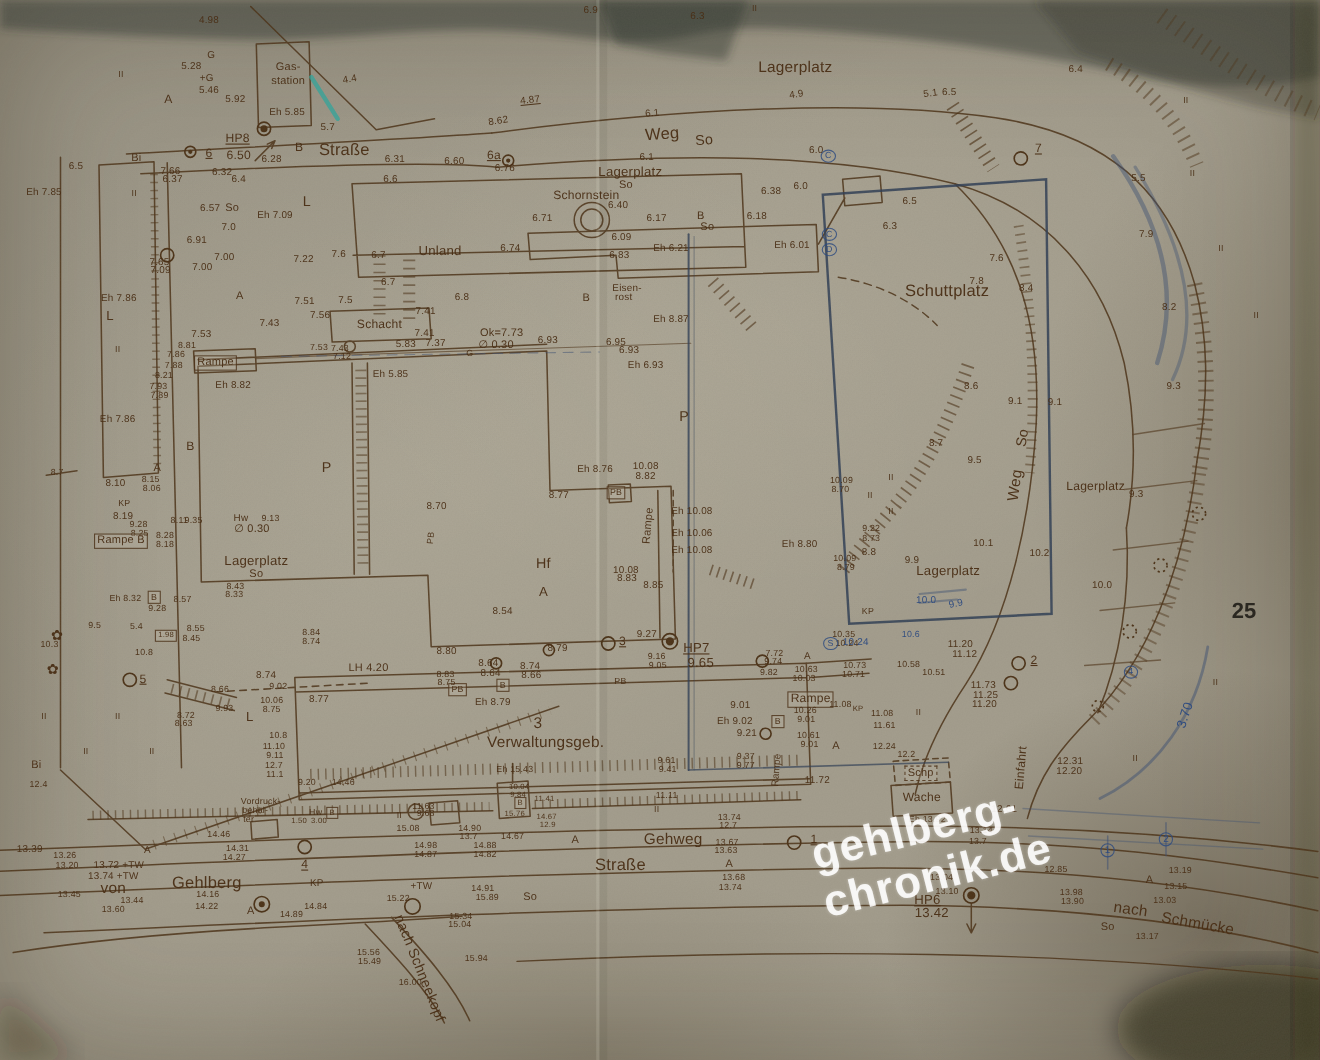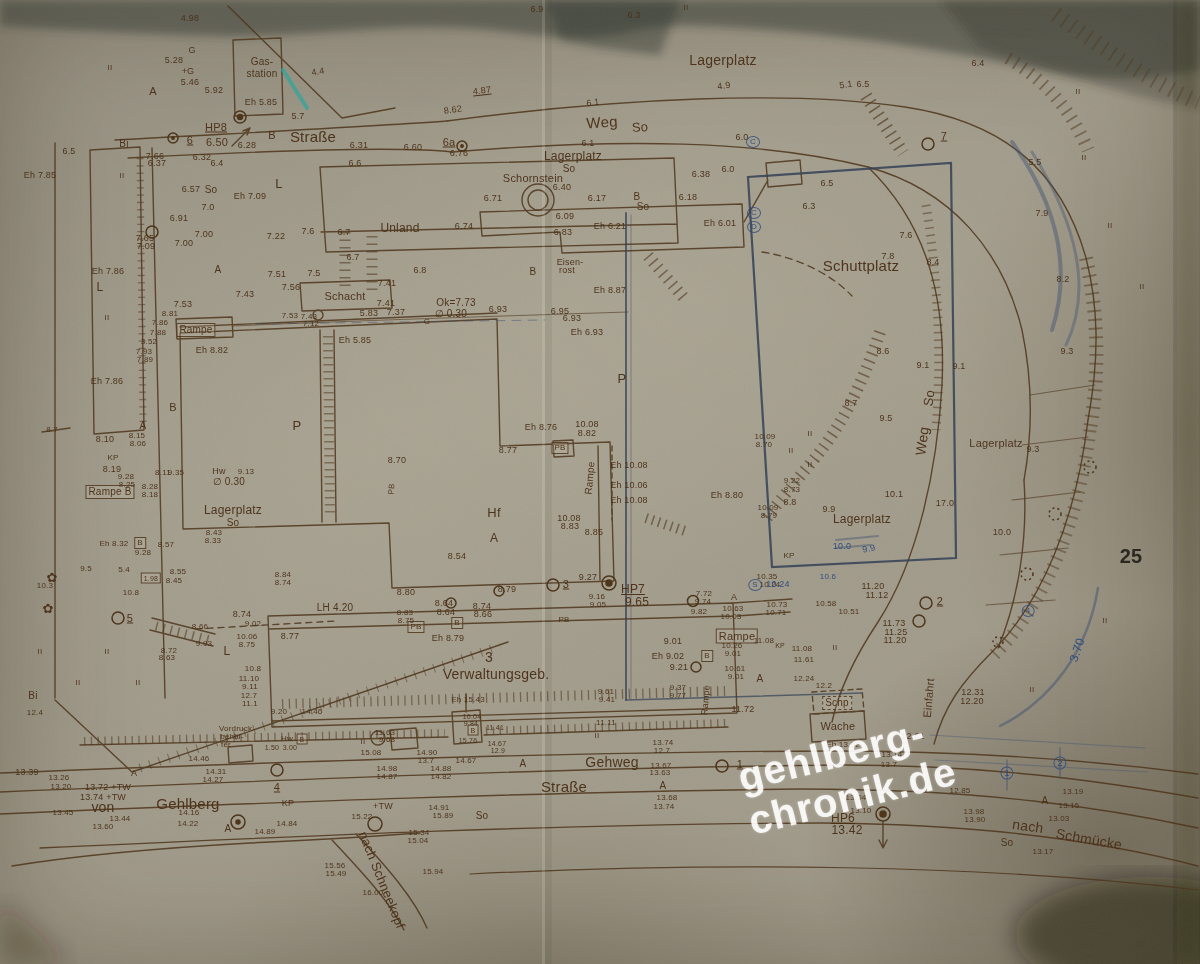--- a/index.html
+++ b/index.html
@@ -309,21 +309,21 @@
       <span class="lbl" style="left: 851px; top: 403px; --r: 0deg;">8.7</span>
       <span class="lbl" style="left: 886px; top: 418px; --r: 0deg;">9.5</span>
       <span class="lbl" style="left: 923px; top: 365px; --r: 0deg;">9.1</span>
       <span class="lbl" style="left: 959px; top: 366px; --r: 0deg;">9.1</span>
       <span class="lbl" style="left: 922px; top: 441px; font-size: 14px; --r: -82deg;">Weg</span>
       <span class="lbl" style="left: 929px; top: 398px; font-size: 13px; --r: -82deg;">So</span>
       <span class="lbl" style="left: 996px; top: 443px; font-size: 11px; --r: 0deg;">Lagerplatz</span>
       <span class="lbl" style="left: 1033px; top: 449px; --r: 0deg;">9.3</span>
       <span class="lbl" style="left: 1067px; top: 351px; --r: 0deg;">9.3</span>
       <span class="lbl" style="left: 894px; top: 494px; --r: 0deg;">10.1</span>
-      <span class="lbl" style="left: 945px; top: 503px; --r: 0deg;">17.0</span>
+      <span class="lbl" style="left: 945px; top: 503px; --r: 0deg;">10.2</span>
       <span class="lbl" style="left: 792px; top: 481px; font-size: 8px; --r: 0deg;">9.22</span>
       <span class="lbl" style="left: 792px; top: 490px; font-size: 8px; --r: 0deg;">8.73</span>
       <span class="lbl" style="left: 790px; top: 502px; --r: 0deg;">8.8</span>
       <span class="lbl" style="left: 829px; top: 509px; --r: 0deg;">9.9</span>
       <span class="lbl" style="left: 862px; top: 519px; font-size: 12px; --r: 0deg;">Lagerplatz</span>
       <span class="lbl" style="left: 1002px; top: 532px; --r: 0deg;">10.0</span>
       <span class="lbl" style="left: 765px; top: 437px; font-size: 8px; --r: 0deg;">10.09</span>
       <span class="lbl" style="left: 764px; top: 445px; font-size: 8px; --r: 0deg;">8.70</span>
       <span class="lbl" style="left: 768px; top: 508px; font-size: 8px; --r: 0deg;">10.09</span>
       <span class="lbl" style="left: 769px; top: 516px; font-size: 8px; --r: 0deg;">8.79</span>
@@ -433,21 +433,21 @@
       <span class="lbl" style="left: 597px; top: 736px; font-size: 8px; --r: 0deg;">II</span>
       <span class="lbl" style="left: 363px; top: 742px; font-size: 8px; --r: 0deg;">II</span>
       <span class="lbl" style="left: 212px; top: 350px; --r: 0deg;">Eh 8.82</span>
       <span class="lbl bx" style="left: 196px; top: 330px; font-size: 10px; --r: 0deg;">Rampe</span>
       <span class="lbl" style="left: 290px; top: 316px; font-size: 8px; --r: 0deg;">7.53</span>
       <span class="lbl" style="left: 309px; top: 317px; font-size: 8px; --r: 0deg;">7.43</span>
       <span class="lbl" style="left: 311px; top: 324px; font-size: 8px; --r: 0deg;">7.12</span>
       <span class="lbl" style="left: 170px; top: 314px; font-size: 8px; --r: 0deg;">8.81</span>
       <span class="lbl" style="left: 160px; top: 323px; font-size: 8px; --r: 0deg;">7.86</span>
       <span class="lbl" style="left: 158px; top: 333px; font-size: 8px; --r: 0deg;">7.88</span>
-      <span class="lbl" style="left: 149px; top: 342px; font-size: 8px; --r: 0deg;">3.52</span>
+      <span class="lbl" style="left: 149px; top: 342px; font-size: 8px; --r: 0deg;">8.21</span>
       <span class="lbl" style="left: 144px; top: 352px; font-size: 8px; --r: 0deg;">7.93</span>
       <span class="lbl" style="left: 145px; top: 360px; font-size: 8px; --r: 0deg;">7.89</span>
       <span class="lbl" style="left: 107px; top: 381px; --r: 0deg;">Eh 7.86</span>
       <span class="lbl" style="left: 173px; top: 407px; font-size: 11px; --r: 0deg;">B</span>
       <span class="lbl" style="left: 143px; top: 426px; font-size: 10px; --r: 0deg;">A</span>
       <span class="lbl" style="left: 105px; top: 439px; --r: 0deg;">8.10</span>
       <span class="lbl" style="left: 137px; top: 436px; font-size: 8px; --r: 0deg;">8.15</span>
       <span class="lbl" style="left: 138px; top: 444px; font-size: 8px; --r: 0deg;">8.06</span>
       <span class="lbl" style="left: 113px; top: 458px; font-size: 8px; --r: 0deg;">KP</span>
       <span class="lbl" style="left: 112px; top: 469px; --r: 0deg;">8.19</span>

